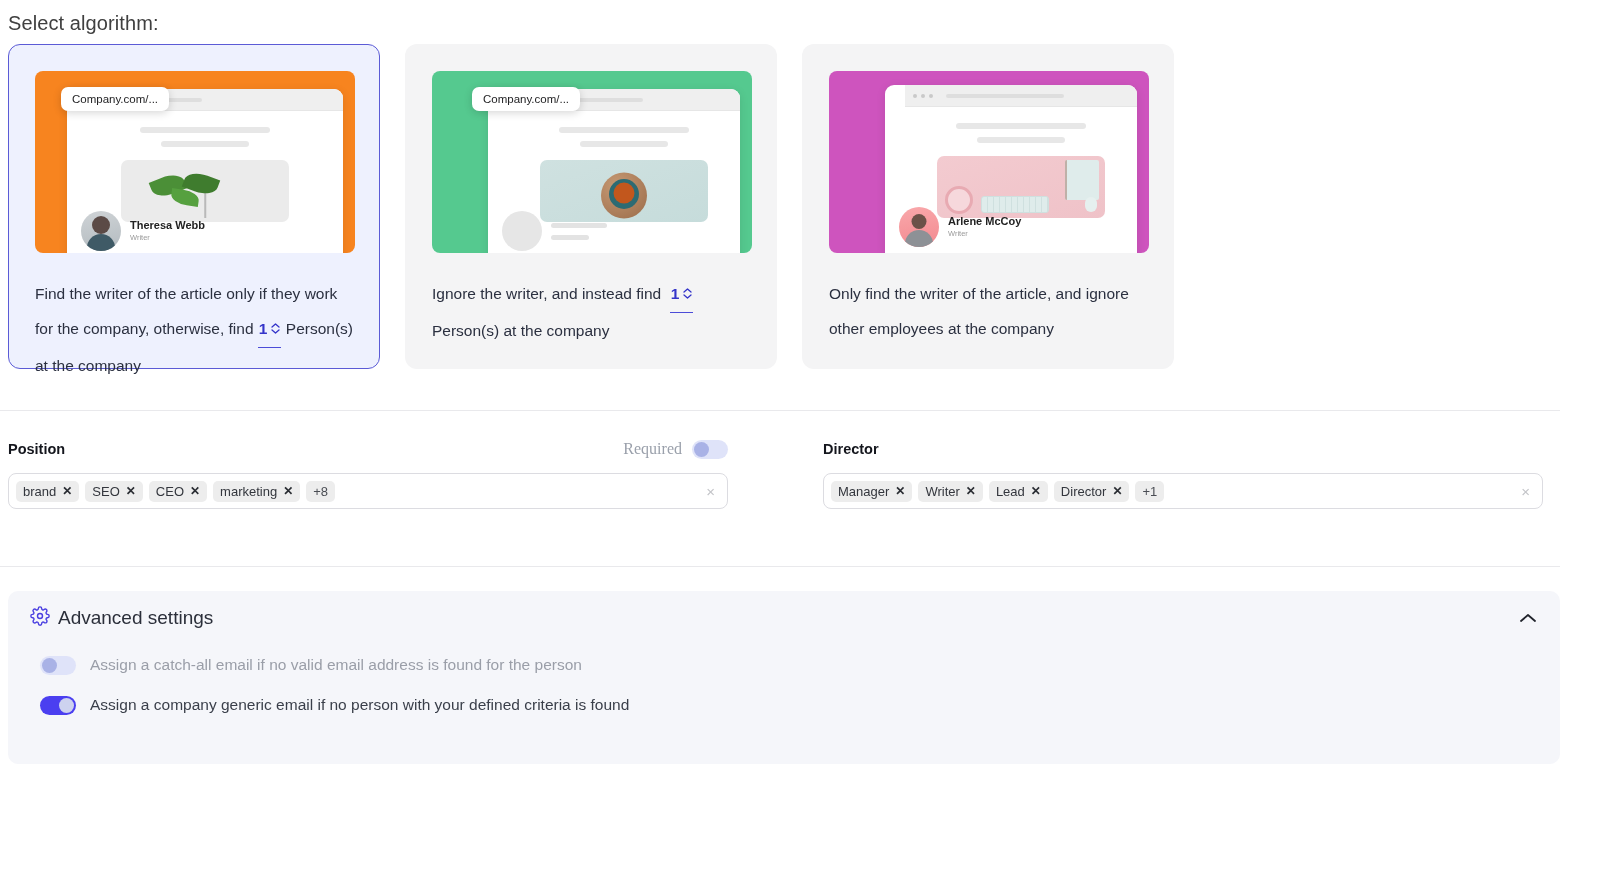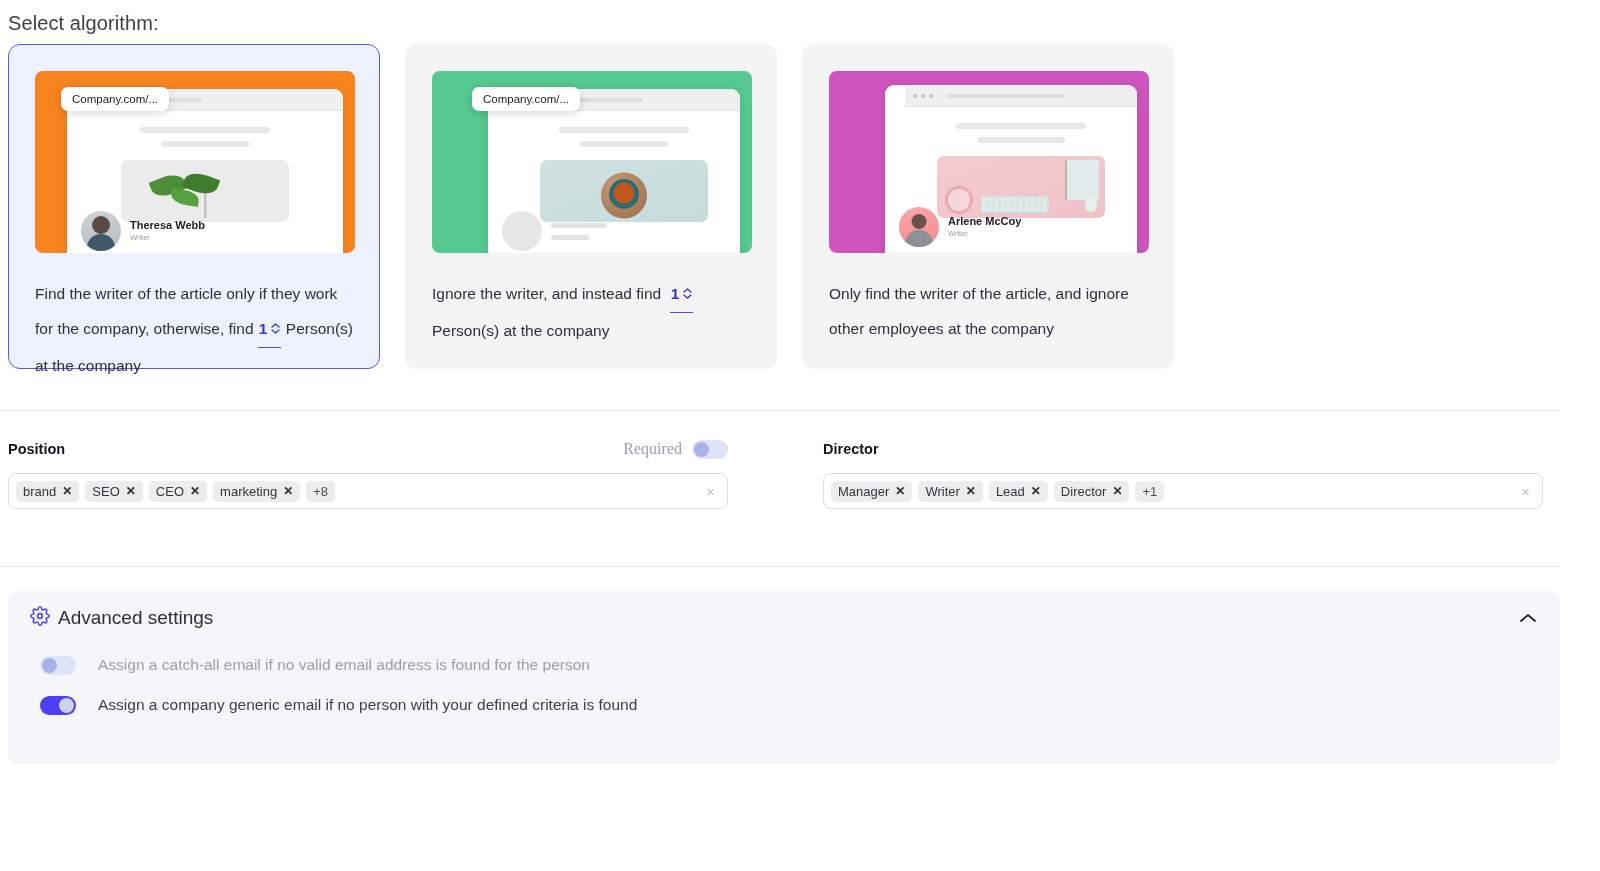--- a/index.html
+++ b/index.html
@@ -298,21 +298,21 @@
     padding: 0 22px;
   }
   .adv-head {
     height: 54px;
     display: flex; align-items: center; gap: 8px;
     cursor: pointer;
   }
   .adv-title { font-size: 19px; color: #2b2f3a; }
   .adv-chevron { margin-left: auto; cursor: pointer; display:flex; }
   .adv-row {
-    display: flex; align-items: center; gap: 22px;
+    display: flex; align-items: center; gap: 14px;
     margin-left: 10px;
     height: 40px;
   }
   .adv-row:first-of-type { margin-top: 18px; }
   .adv-text { font-size: 15.5px; color: #3a3f4a; }
   .adv-text.muted { color: #9a9ea8; }
 
   
   .footer-row {
     position: absolute;

